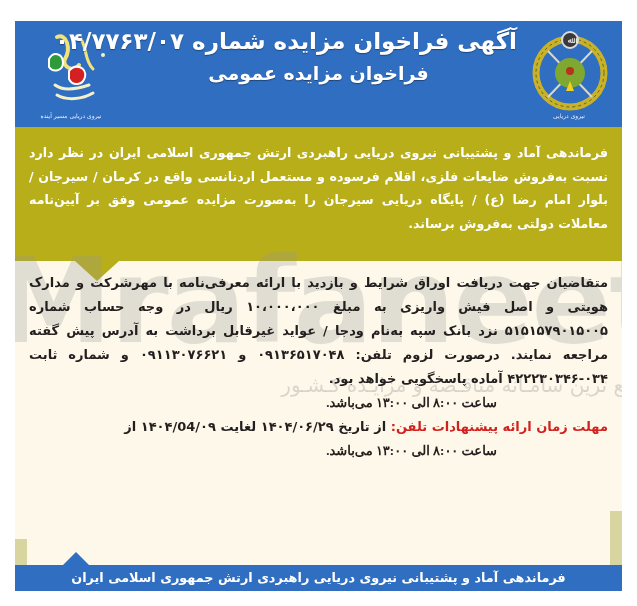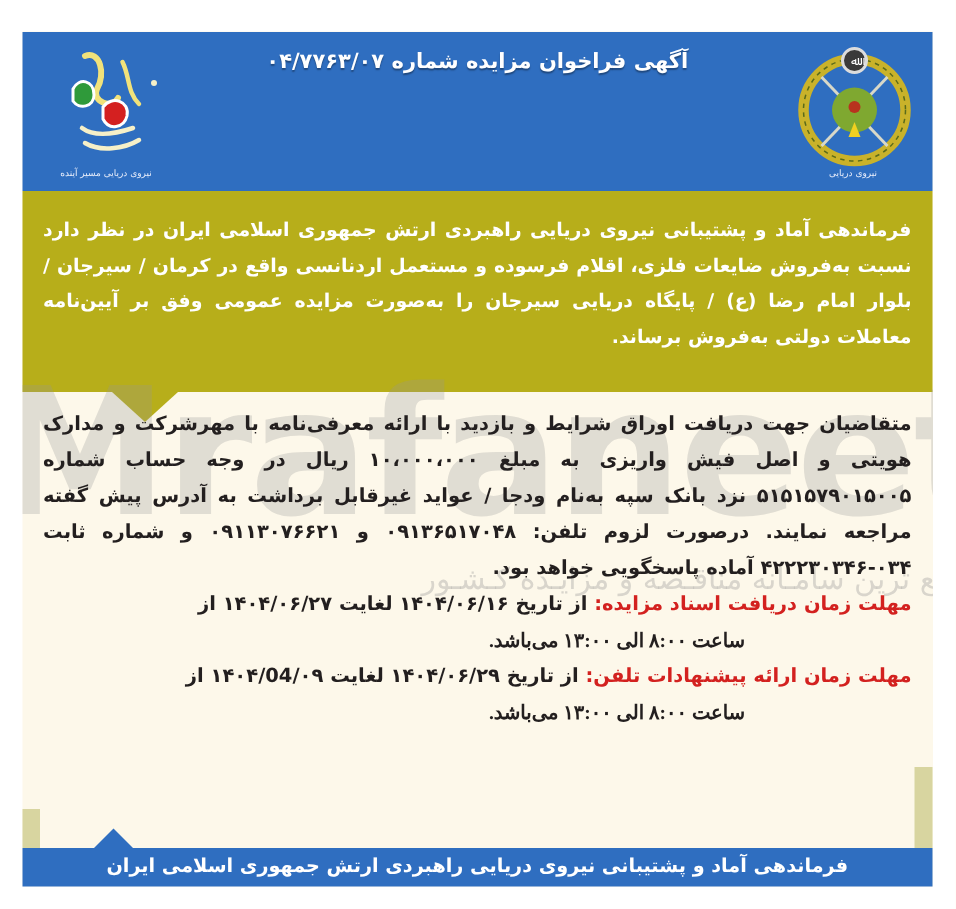--- a/index.html
+++ b/index.html
@@ -23,21 +23,21 @@
       position: absolute; left: 12px; top: 8px; width: 90px; height: 80px;
     }
     .navy-caption {
       position: absolute; left: 16px; top: 91px; width: 80px; text-align: center;
       font-size: 6px; color: #e9eefb;
     }
     .titles {
       position: absolute; left: 105px; right: 105px; top: 4px; text-align: center; color: #ffffff;
       font-weight: bold; text-shadow: 0 1px 1px rgba(0,0,0,0.35);
     }
-    .titles .t1 { font-size: 14px; line-height: 32px; white-space: nowrap; }
+    .titles .t1 { font-size: 23px; line-height: 32px; white-space: nowrap; }
     .titles .t2 { font-size: 19px; line-height: 32px; }
     .titles .t3 { font-size: 19px; line-height: 32px; }
     .olive {
       position: absolute; left: 0; top: 106px; width: 607px; height: 134px; background: #b7ae1a;
     }
     .olive p {
       margin: 0; padding: 14px 14px 0 14px; color: #ffffff; font-size: 12.6px; line-height: 23.5px;
       text-align: justify; text-align-last: right; font-weight: bold;
     }
     .notch {
@@ -102,37 +102,35 @@
       <path d="M55 12 C 60 22, 58 32, 66 40" fill="none" stroke="#f1e27a" stroke-width="3" stroke-linecap="round"></path>
       <path d="M22 30 C 26 22, 36 24, 36 34 C 36 42, 26 44, 22 38 Z" fill="#2f9a3a" stroke="#ffffff" stroke-width="2"></path>
       <path d="M42 42 C 48 34, 60 38, 58 48 C 56 56, 46 58, 42 50 Z" fill="#d42020" stroke="#ffffff" stroke-width="2"></path>
       <path d="M28 56 C 36 62, 50 60, 62 56 M30 66 C 40 72, 56 70, 66 64" fill="none" stroke="#f6f0c8" stroke-width="3" stroke-linecap="round"></path>
       <circle cx="76" cy="26" r="2" fill="#f6f0c8"></circle>
     </svg>
     <div class="navy-caption">نیروی دریایی مسیر آینده</div>
 
     <div class="titles">
       <div class="t1">آگهی فراخوان مزایده شماره ۰۴/۷۷۶۳/۰۷</div>
+      <div class="t2">فراخوان مزایده عمومی</div>
     </div>
   </div>
 
   <div class="olive">
     <p>فرماندهی آماد و پشتیبانی نیروی دریایی راهبردی ارتش جمهوری اسلامی ایران در نظر دارد نسبت به‌فروش ضایعات فلزی، اقلام فرسوده و مستعمل اردنانسی واقع در کرمان / سیرجان / بلوار امام رضا (ع) / پایگاه دریایی سیرجان را به‌صورت مزایده عمومی وفق بر آیین‌نامه معاملات دولتی به‌فروش برساند.</p>
   </div>
   <div class="notch"></div>
 
   <div class="watermark">Mrafaneet</div>
   <div class="wm-sub">جـامـع ترین سامـانه مناقـصه و مزایـده کـشـور</div>
 
   <div class="body-text">
     <p>متقاضیان جهت دریافت اوراق شرایط و بازدید با ارائه معرفی‌نامه با مهرشرکت و مدارک هویتی و اصل فیش واریزی به مبلغ ۱۰،۰۰۰،۰۰۰ ریال در وجه حساب شماره ۵۱۵۱۵۷۹۰۱۵۰۰۵ نزد بانک سپه به‌نام ودجا / عواید غیرقابل برداشت به آدرس پیش گفته مراجعه نمایند. درصورت لزوم تلفن: ۰۹۱۳۶۵۱۷۰۴۸ و ۰۹۱۱۳۰۷۶۶۲۱ و شماره ثابت ۰۳۴-۴۲۲۲۳۰۳۴۶ آماده پاسخگویی خواهد بود.</p>
 
-    <div class="dl">
-      <span class="red">مهلت زمان دریافت اسناد مزایده:</span><span> از تاریخ ۱۴۰۴/۰۶/۱۶ لغایت ۱۴۰۴/۰۶/۲۷ از</span>
-    </div>
     <div class="dl cont">ساعت ۸:۰۰ الی ۱۳:۰۰ می‌باشد.</div>
 
     <div class="dl">
       <span class="red">مهلت زمان ارائه پیشنهادات تلفن:</span><span> از تاریخ ۱۴۰۴/۰۶/۲۹ لغایت ۱۴۰۴/04/۰۹ از</span>
     </div>
     <div class="dl cont">ساعت ۸:۰۰ الی ۱۳:۰۰ می‌باشد.</div>
 
   </div>
 
   <div class="side-tab"></div>

